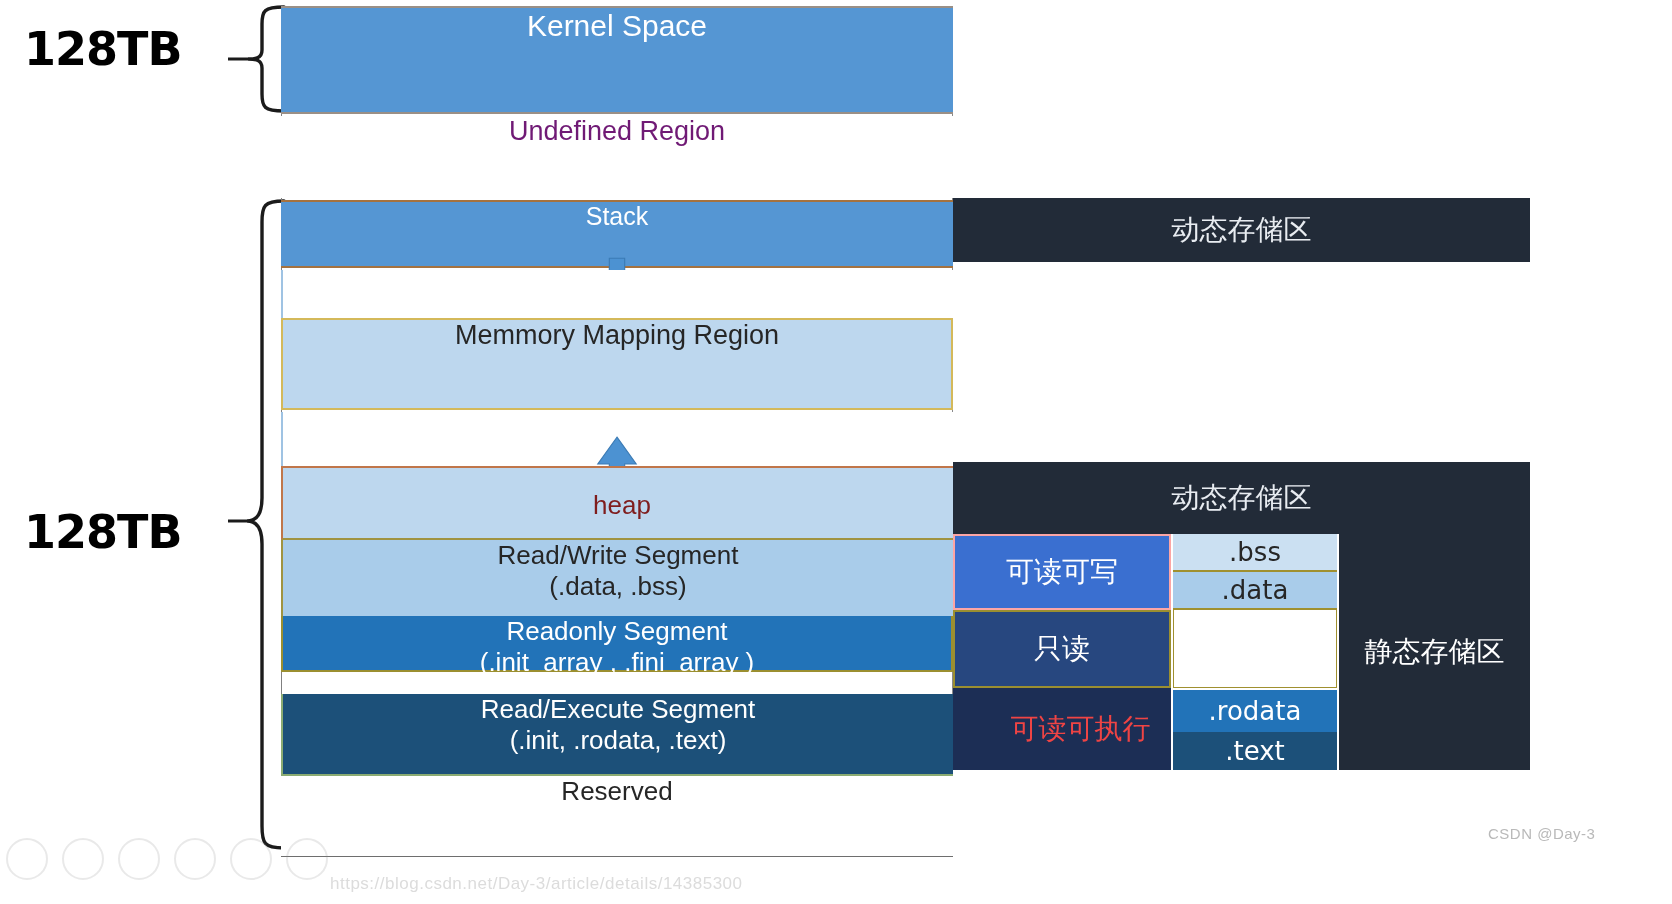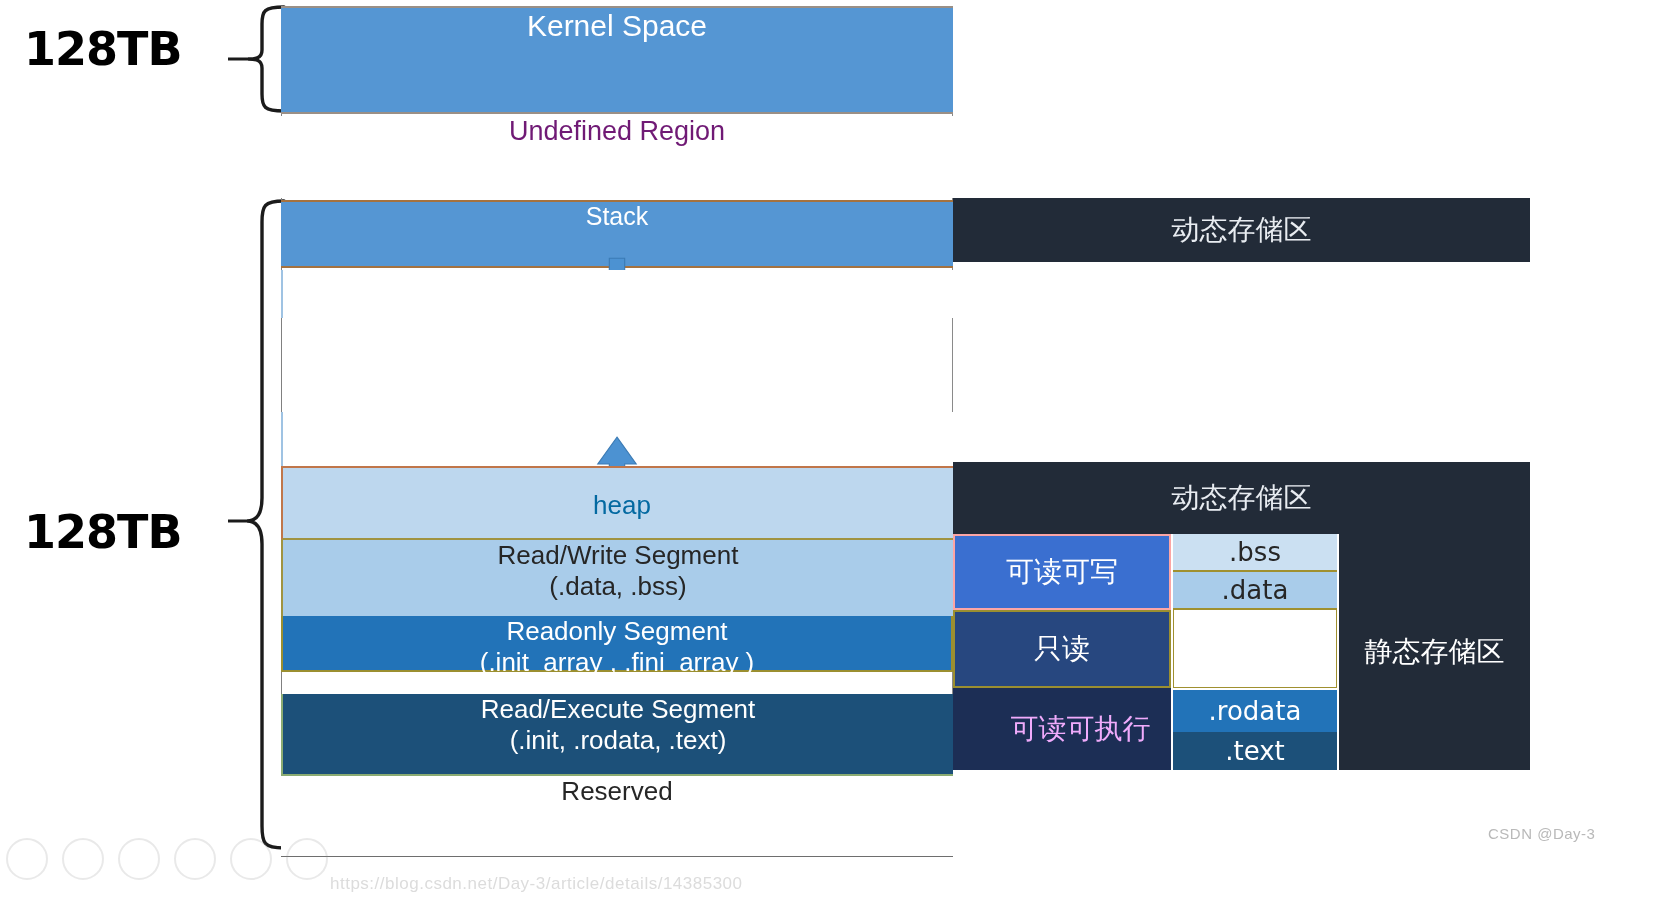--- a/index.html
+++ b/index.html
@@ -94,29 +94,32 @@
     <div class="row" style="top:194px;height:68px;background:#5596D3;border-top:2px solid #a5723f;border-bottom:2px solid #a5723f;">
       <span class="rowtxt" style="color:#fff;font-size:25px;">Stack</span>
     </div>
 
     <svg class="arrow" style="left:313px;top:251px;" width="48" height="60" viewBox="0 0 48 60">
       <polygon points="16,0 32,0 32,28 44,28 24,56 4,28 16,28" fill="#4C92D2" stroke="#3b7bb5" stroke-width="1.2"></polygon>
     </svg>
 
     <div class="row" style="top:264px;height:48px;background:#ffffff;border-left:2px solid #9fc3e3;"></div>
 
+    <div class="row" style="top:312px;height:92px;background:#BDD7EE;border-top:2px solid #d4b95a;border-bottom:2px solid #d4b95a;border-left:2px solid #d4b95a;border-right:2px solid #d4b95a;">
+      <span class="rowtxt" style="color:#262626;font-size:27px;">Memmory Mapping Region</span>
+    </div>
 
     <div class="row" style="top:406px;height:54px;background:#ffffff;border-left:2px solid #9fc3e3;"></div>
 
     <svg class="arrow" style="left:313px;top:428px;" width="48" height="60" viewBox="0 0 48 60">
       <polygon points="24,2 44,30 32,30 32,58 16,58 16,30 4,30" fill="#4C92D2" stroke="#3b7bb5" stroke-width="1.2"></polygon>
     </svg>
 
     <div class="row" style="top:460px;height:74px;background:#BDD7EE;border-top:2px solid #c0764a;border-bottom:2px solid #a09340;border-left:2px solid #c0764a;">
-      <span class="rowtxt" style="color:#0369a1;font-size:26px;padding-top:22px;margin-left:8px;">heap</span>
+      <span class="rowtxt" style="color:#7f1d1d;font-size:26px;padding-top:22px;margin-left:8px;">heap</span>
     </div>
 
     <div class="row" style="top:534px;height:96px;background:#A9CCEA;border-bottom:2px solid #a09340;border-left:2px solid #a09340;">
       <span class="rowtxt" style="color:#262626;font-size:26px;">
         <span class="l1">Read/Write Segment</span>
         <span class="l1">(.data,  .bss)</span>
       </span>
     </div>
 
     <div class="row" style="top:610px;height:56px;background:#2273B8;border-bottom:2px solid #9b8f30;border-left:2px solid #9b8f30;border-right:2px solid #9b8f30;">
@@ -146,21 +149,21 @@
     <span style="color:#e8ecf1;font-size:28px;">动态存储区</span>
   </div>
 
   <div class="rblock" style="left:953px;top:534px;width:218px;height:76px;background:#3A6FD0;border:2px solid #fca5a5;justify-content:center;">
     <span style="color:#fff;font-size:28px;">可读可写</span>
   </div>
   <div class="rblock" style="left:953px;top:610px;width:218px;height:78px;background:#27477F;border:2px solid #9b8f30;">
     <span style="color:#fff;font-size:28px;">只读</span>
   </div>
   <div class="rblock" style="left:953px;top:688px;width:218px;height:82px;background:#1C2E55;">
-    <span style="color:#f0abfc;font-size:28px;margin-left:37px;">可读可执行</span>
+    <span style="color:#ef4444;font-size:28px;margin-left:37px;">可读可执行</span>
   </div>
 
   <div class="rblock" style="left:1173px;top:534px;width:164px;height:38px;background:#CBE0F2;border-bottom:2px solid #a0902f;">
     <span style="color:#262626;font-size:26px;">.bss</span>
   </div>
   <div class="rblock" style="left:1173px;top:572px;width:164px;height:38px;background:#A9CCEA;border-bottom:2px solid #a0902f;">
     <span style="color:#262626;font-size:26px;">.data</span>
   </div>
   <div class="rblock" style="left:1173px;top:610px;width:164px;height:78px;background:#ffffff;border:1px solid #a0902f;border-top:none;"></div>
   <div class="rblock" style="left:1173px;top:690px;width:164px;height:42px;background:#2273B8;">

